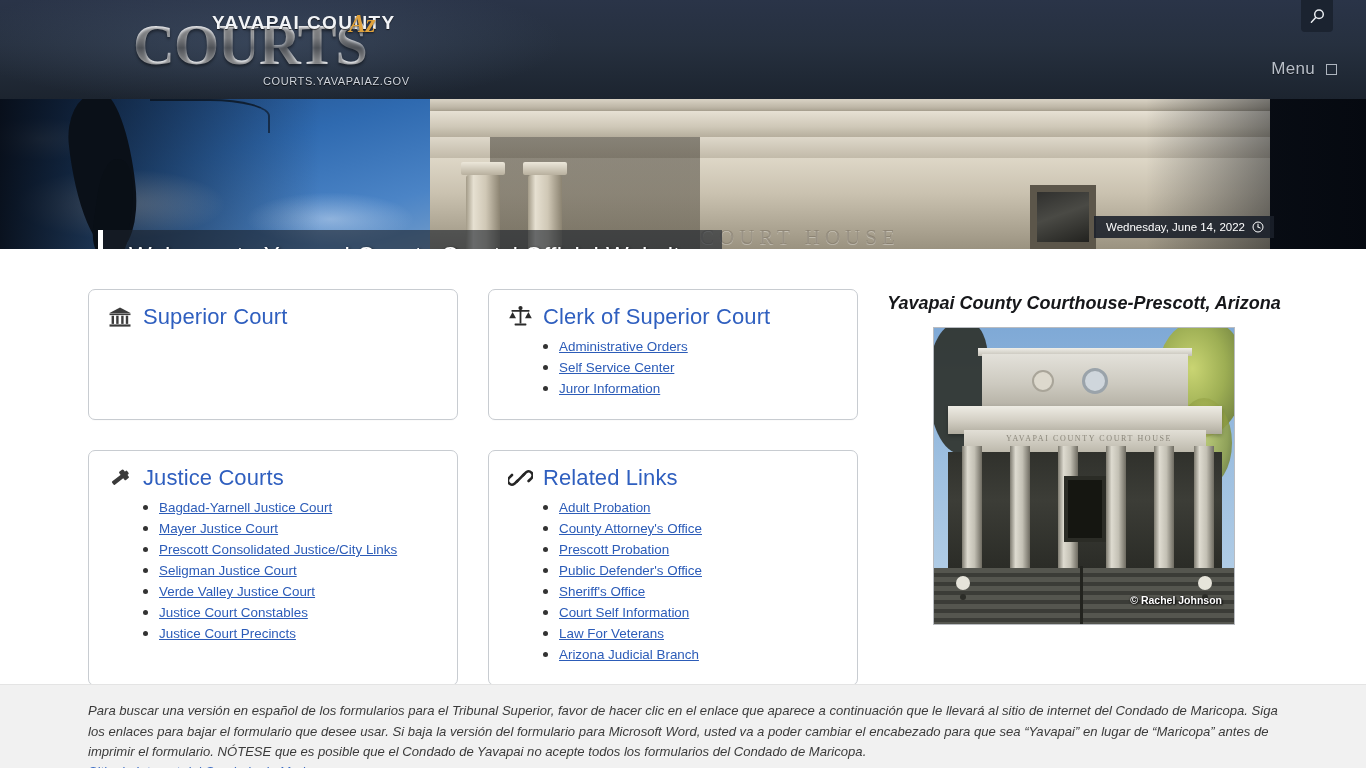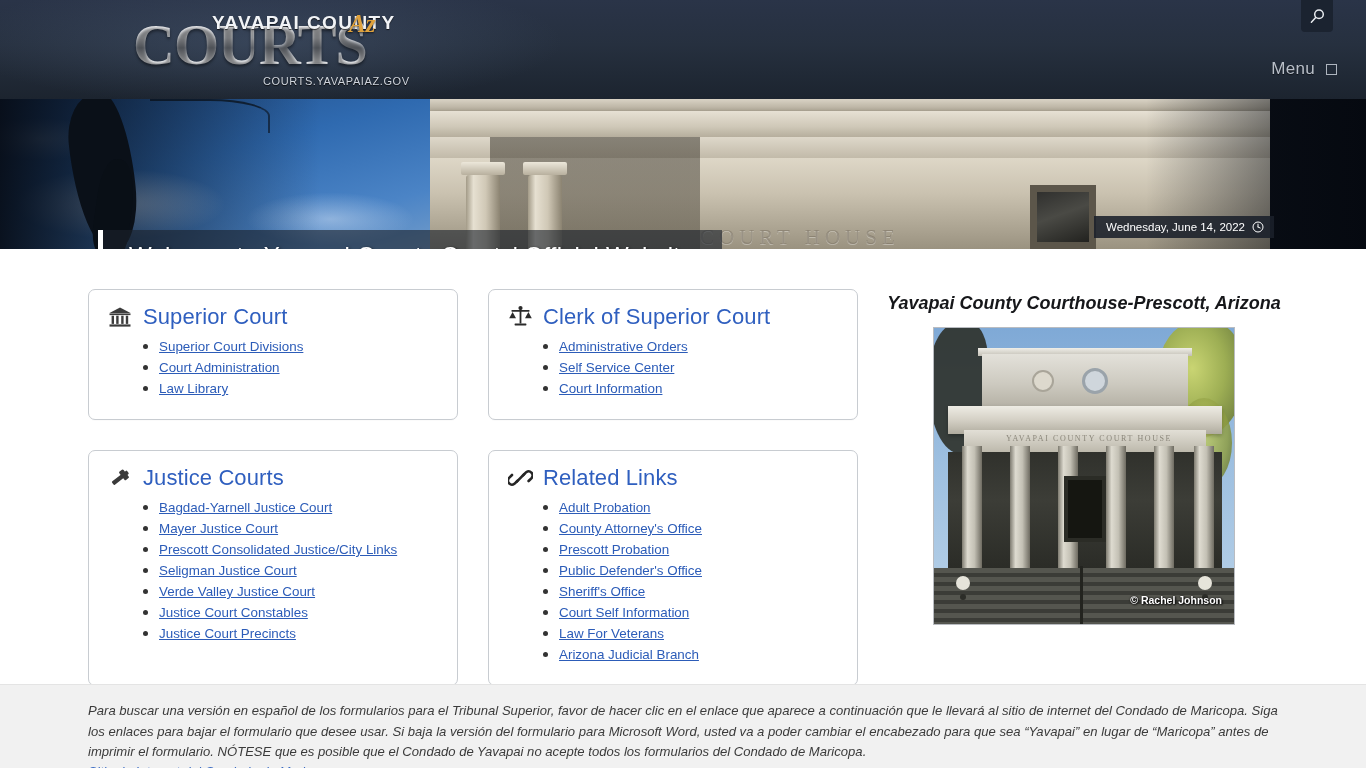--- a/index.html
+++ b/index.html
@@ -408,45 +408,40 @@
               <rect x="1.5" y="8.4" width="21" height="1.7" fill="#3c3c3c"></rect>
               <rect x="3.6" y="10.7" width="2.4" height="8.2" fill="#3c3c3c"></rect>
               <rect x="8.2" y="10.7" width="2.4" height="8.2" fill="#3c3c3c"></rect>
               <rect x="13.2" y="10.7" width="2.4" height="8.2" fill="#3c3c3c"></rect>
               <rect x="17.8" y="10.7" width="2.4" height="8.2" fill="#3c3c3c"></rect>
               <rect x="1.5" y="19.4" width="21" height="2.2" fill="#3c3c3c"></rect>
             </svg>
           </span>
           <span class="card-title">Superior Court</span>
         </div>
-        <ul>
-          <li><a href="#">Superior Court Divisions</a></li>
-          <li><a href="#">Court Administration</a></li>
-          <li><a href="#">Law Library</a></li>
-        </ul>
       </div>
 
       <div class="card card-clerk">
         <div class="card-head">
           <span class="card-icon">
             <svg width="25" height="24" viewBox="0 0 25 24">
               <rect x="11.6" y="4" width="1.8" height="14.5" fill="#2b2b2b"></rect>
               <rect x="6.6" y="18.4" width="11.8" height="2" rx="0.6" fill="#2b2b2b"></rect>
               <rect x="3.4" y="5.1" width="18.2" height="1.7" rx="0.7" fill="#2b2b2b"></rect>
               <circle cx="12.5" cy="3" r="2.1" fill="#2b2b2b"></circle>
               <polygon points="4.6,7 1.2,13.2 8,13.2" fill="#2b2b2b"></polygon>
               <polygon points="20.4,7 17,13.2 23.8,13.2" fill="#2b2b2b"></polygon>
             </svg>
           </span>
           <span class="card-title">Clerk of Superior Court</span>
         </div>
         <ul>
           <li><a href="#">Administrative Orders</a></li>
           <li><a href="#">Self Service Center</a></li>
-          <li><a href="#">Court Information</a></li>
+          <li><a href="#">Juror Information</a></li>
         </ul>
       </div>
 
       <div class="card card-jc">
         <div class="card-head">
           <span class="card-icon">
             <svg width="25" height="24" viewBox="0 0 25 24">
               <g transform="rotate(-38 12.5 12)">
                 <rect x="3" y="9.6" width="19" height="4.2" rx="1" fill="#3a3a3a"></rect>
                 <rect x="14.5" y="6.4" width="5.4" height="10.6" rx="1.2" fill="#3a3a3a"></rect>

